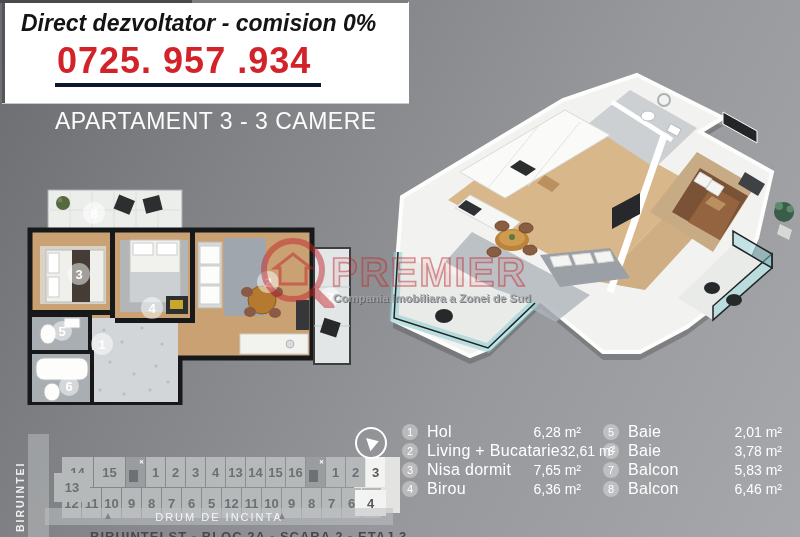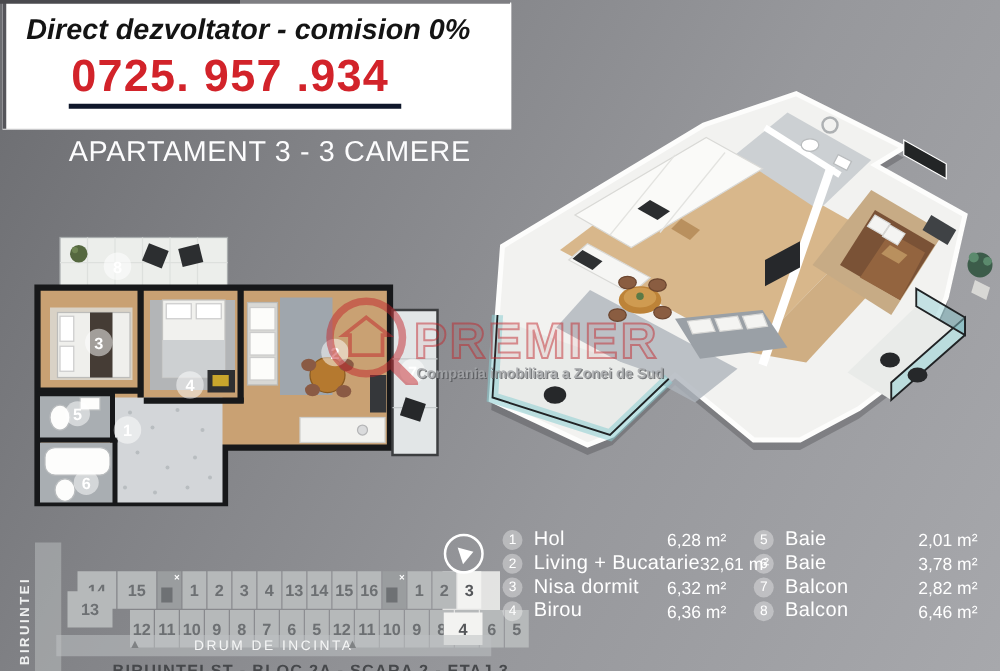--- a/index.html
+++ b/index.html
@@ -42,21 +42,21 @@
   .parea{margin-left:auto;font-size:14px;white-space:nowrap;}
 
   
   .siteplan{position:absolute;left:0;top:420px;width:400px;height:117px;z-index:15;}
   .road-v{position:absolute;left:28px;top:14px;width:21px;height:103px;background:rgba(196,199,200,.45);}
   .street-label{position:absolute;left:14px;top:32px;height:80px;writing-mode:vertical-rl;
     transform:rotate(180deg);color:#eff0f0;font-size:10.5px;letter-spacing:2px;font-weight:bold;}
   .b-rows{position:absolute;left:62px;top:37px;}
   .hl-backdrop{position:absolute;left:292px;top:0;width:46px;height:56px;background:rgba(241,241,239,.85);}
   .brow{display:flex;gap:1px;position:relative;}
-  .brow+.brow{margin-top:1px;margin-left:42px;}
+  .brow+.brow{margin-top:1px;}
   .cell{width:19px;height:30px;background:#b6b9ba;color:#6d7073;font-weight:bold;font-size:13px;
     display:flex;align-items:center;justify-content:center;flex:0 0 auto;}
   .cell.wide{width:31px;}
   .cell.hl{background:#f3f3f1;color:#55575a;}
   .cell.stairs{background:#9a9d9f;position:relative;}
   .cell.stairs::before{content:'';position:absolute;left:3px;bottom:5px;width:9px;height:12px;background:#6e7174;}
   .cell.stairs::after{content:'\2715';position:absolute;right:1px;top:1px;font-size:6px;color:#fff;font-weight:bold;}
   .offset-left{position:absolute;left:-8px;top:16px;width:36px;height:29px;background:#b6b9ba;
     color:#6d7073;font-weight:bold;font-size:13px;display:flex;align-items:center;justify-content:center;}
   .offset-right{position:absolute;left:293px;top:33px;width:31px;height:26px;background:#f3f3f1;
@@ -307,21 +307,21 @@
           <span class="parea">6,28 m²</span>
         </div>
           <div class="prow">
           <span class="pcirc">2</span>
           <span class="plabel">Living + Bucatarie</span>
           <span class="parea">32,61 m²</span>
         </div>
           <div class="prow">
           <span class="pcirc">3</span>
           <span class="plabel">Nisa dormit</span>
-          <span class="parea">6,32 m²</span>
+          <span class="parea">7,65 m²</span>
         </div>
           <div class="prow">
           <span class="pcirc">4</span>
           <span class="plabel">Birou</span>
           <span class="parea">6,36 m²</span>
         </div>
         </div>
       <div class="pcol">
 
       <div class="prow">
@@ -330,21 +330,21 @@
           <span class="parea">2,01 m²</span>
         </div>
           <div class="prow">
           <span class="pcirc">6</span>
           <span class="plabel">Baie</span>
           <span class="parea">3,78 m²</span>
         </div>
           <div class="prow">
           <span class="pcirc">7</span>
           <span class="plabel">Balcon</span>
-          <span class="parea">2,82 m²</span>
+          <span class="parea">5,83 m²</span>
         </div>
           <div class="prow">
           <span class="pcirc">8</span>
           <span class="plabel">Balcon</span>
           <span class="parea">6,46 m²</span>
         </div>
         </div>
     </div>
   </div>
 

